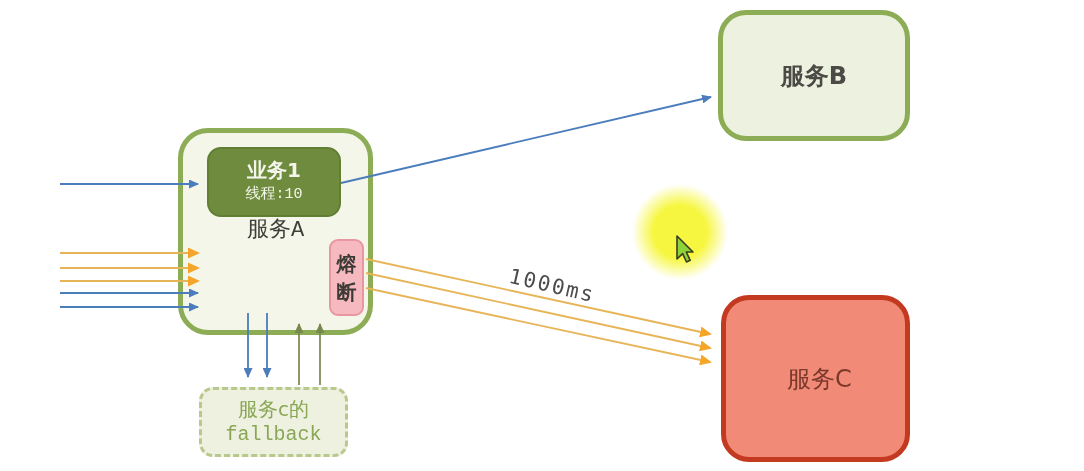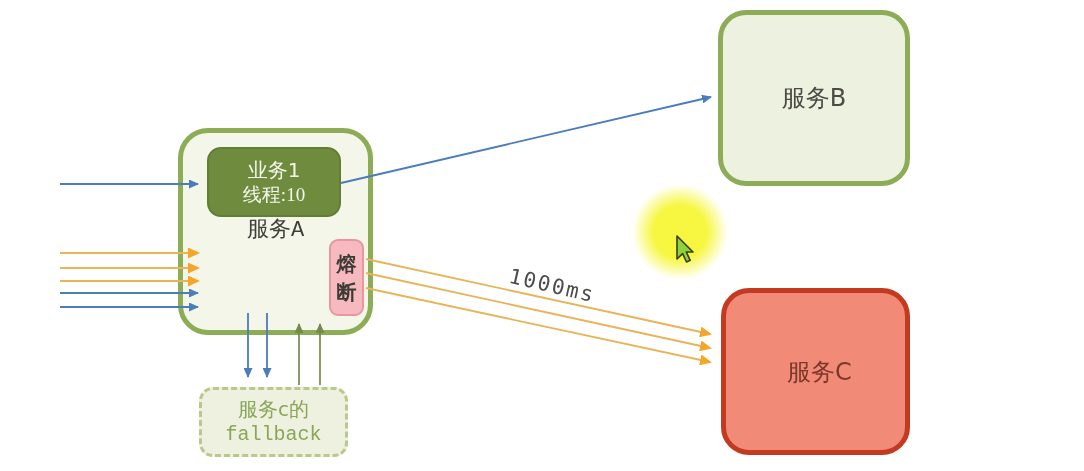--- a/index.html
+++ b/index.html
@@ -20,41 +20,41 @@
   .svc-a-label{
     left:178px;top:217px;width:195px;height:27px;line-height:27px;text-align:center;
     font-size:22px;color:var(--label-text,#3f3f3a);z-index:3;font-family:Liberation Mono, monospace;
   }
   .task{
     background:var(--biz-fill,#6f8c3e);
     border:2px solid var(--biz-border,#617e35);
     border-radius:14px;color:var(--biz-text,#f4f6ec);
     flex-direction:column;z-index:2;
   }
-  .task .t-title{font-size:20px;line-height:25px;}
-  .task .t-threads{font-family:Liberation Serif, serif;font-size:19px;line-height:24px;}
+  .task .t-title{font-size:20px;line-height:25px;font-weight:bold;}
+  .task .t-threads{font-family:Liberation Mono, monospace;font-size:15px;line-height:24px;}
   .task1{left:207px;top:147px;width:134px;height:70px;}
   .task2{left:207px;top:244px;width:134px;height:67px;}
 
   .breaker{
     left:329px;top:239px;width:35px;height:77px;
     background:var(--breaker-fill,#f6b9bf);
     border:2px solid var(--breaker-border,#e897a1);
     border-radius:9px;z-index:4;flex-direction:column;
     font-size:20px;font-weight:600;color:var(--breaker-text,#3c3a35);line-height:28px;
   }
 
   .svc-b{
-    left:718px;top:10px;width:192px;height:176px;
+    left:718px;top:10px;width:192px;height:131px;
     background:var(--service-b-fill,#edf1e0);
     border:5px solid var(--service-b-border,#8cac55);
-    border-radius:28px;font-size:24px;color:var(--service-b-text,#4b4a45);z-index:1;
+    border-radius:28px;font-size:24px;color:var(--service-b-text,#4b4a45);z-index:1;font-weight:bold;
   }
   .svc-c{
-    left:721px;top:288px;width:189px;height:167px;
+    left:721px;top:295px;width:189px;height:167px;
     background:var(--service-c-fill,#f18a77);
     border:5px solid var(--service-c-border,#c33a20);
     border-radius:28px;font-size:24px;color:var(--service-c-text,#7c392b);z-index:1;padding-left:8px;
   }
   .fallback{
     left:199px;top:387px;width:149px;height:70px;
     background:var(--fallback-fill,#eef1df);
     border:3px dashed var(--fallback-border,#b9c88c);
     border-radius:14px;flex-direction:column;
     color:var(--fallback-text,#8aa757);font-size:20px;line-height:25px;z-index:1;

